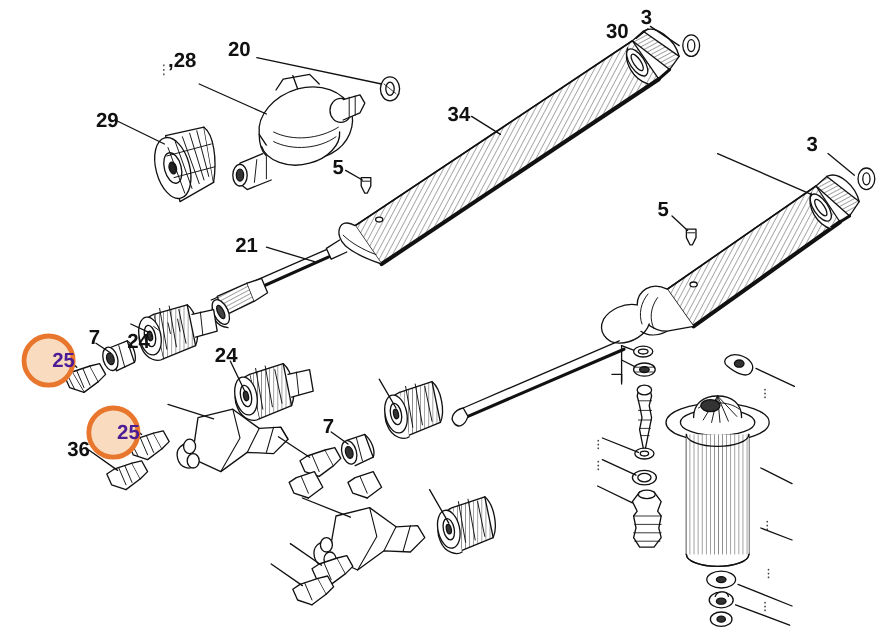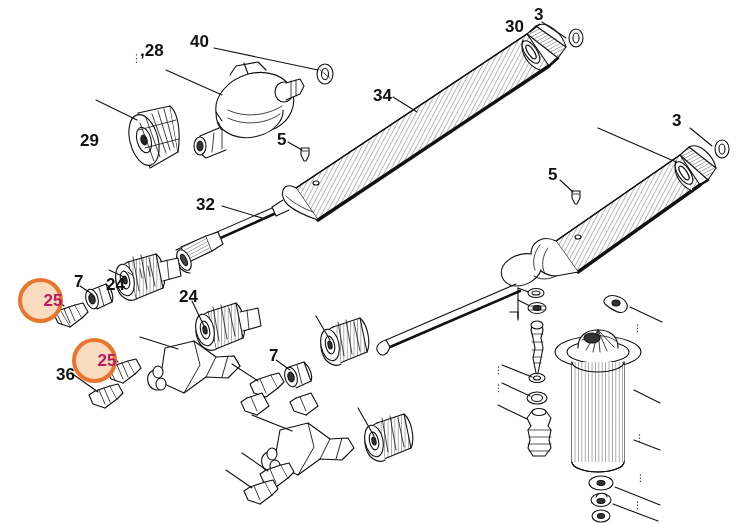--- a/index.html
+++ b/index.html
@@ -2,21 +2,21 @@
 <html><head>
 <meta charset="utf-8">
 <style>
   html,body{margin:0;padding:0;background:#ffffff;}
   body{font-family:"Liberation Sans", sans-serif;}
   #stage{position:relative;width:740px;height:523px;background:#ffffff;overflow:hidden;}
   #stage svg.layer{position:absolute;left:0;top:0;width:740px;height:523px;}
   .callout{position:absolute;font-family:"Liberation Sans", sans-serif;font-weight:bold;font-size:17px;color:#111111;line-height:1;white-space:nowrap;}
   .hl{position:absolute;border-radius:50%;display:flex;align-items:center;justify-content:center;
       background:#F9DCC0;border:4px solid #E8762C;box-sizing:border-box;}
-  .hl span{font-family:"Liberation Sans", sans-serif;font-weight:bold;font-size:17px;color:#be185d;margin-left:25px;}
+  .hl span{font-family:"Liberation Sans", sans-serif;font-weight:bold;font-size:17px;color:#4c1d95;margin-left:25px;}
   .tick{position:absolute;font-family:"Liberation Sans", sans-serif;font-size:11px;color:#444;letter-spacing:1px;}
 </style>
 </head>
 <body>
 
 <div id="stage">
 
   <svg class="layer" viewBox="0 0 740 523" xmlns="http://www.w3.org/2000/svg">
     <defs>
       <pattern id="ribs" width="4" height="4" patternUnits="userSpaceOnUse" patternTransform="rotate(28)">
@@ -642,28 +642,28 @@
 
   <div class="hl" style="left:18px;top:278px;width:45px;height:45px;">
     <span>25</span>
   </div>
   <div class="hl" style="left:72px;top:338px;width:45px;height:45px;">
     <span>25</span>
   </div>
 
   <div class="callout" style="left:505px;top:18px;">30</div>
   <div class="callout" style="left:534px;top:6px;">3</div>
-  <div class="callout" style="left:190px;top:33px;">40</div>
+  <div class="callout" style="left:190px;top:33px;">20</div>
   <div class="callout" style="left:140px;top:42px;">,28</div>
-  <div class="callout" style="left:80px;top:92px;margin-top:40px;">29</div>
+  <div class="callout" style="left:80px;top:92px;">29</div>
   <div class="callout" style="left:373px;top:87px;">34</div>
   <div class="callout" style="left:672px;top:112px;">3</div>
   <div class="callout" style="left:277px;top:131px;">5</div>
   <div class="callout" style="left:548px;top:166px;">5</div>
-  <div class="callout" style="left:196px;top:196px;">32</div>
+  <div class="callout" style="left:196px;top:196px;">21</div>
   <div class="callout" style="left:106px;top:276px;">24</div>
   <div class="callout" style="left:74px;top:273px;">7</div>
   <div class="callout" style="left:179px;top:288px;">24</div>
   <div class="callout" style="left:269px;top:347px;">7</div>
   <div class="callout" style="left:56px;top:366px;">36</div>
 
   <div class="tick" style="left:131px;top:52px;">⋮</div>
   <div class="tick" style="left:497px;top:362px;">⁝</div>
   <div class="tick" style="left:497px;top:380px;">⁝</div>
   <div class="tick" style="left:636px;top:320px;">⁝</div>

